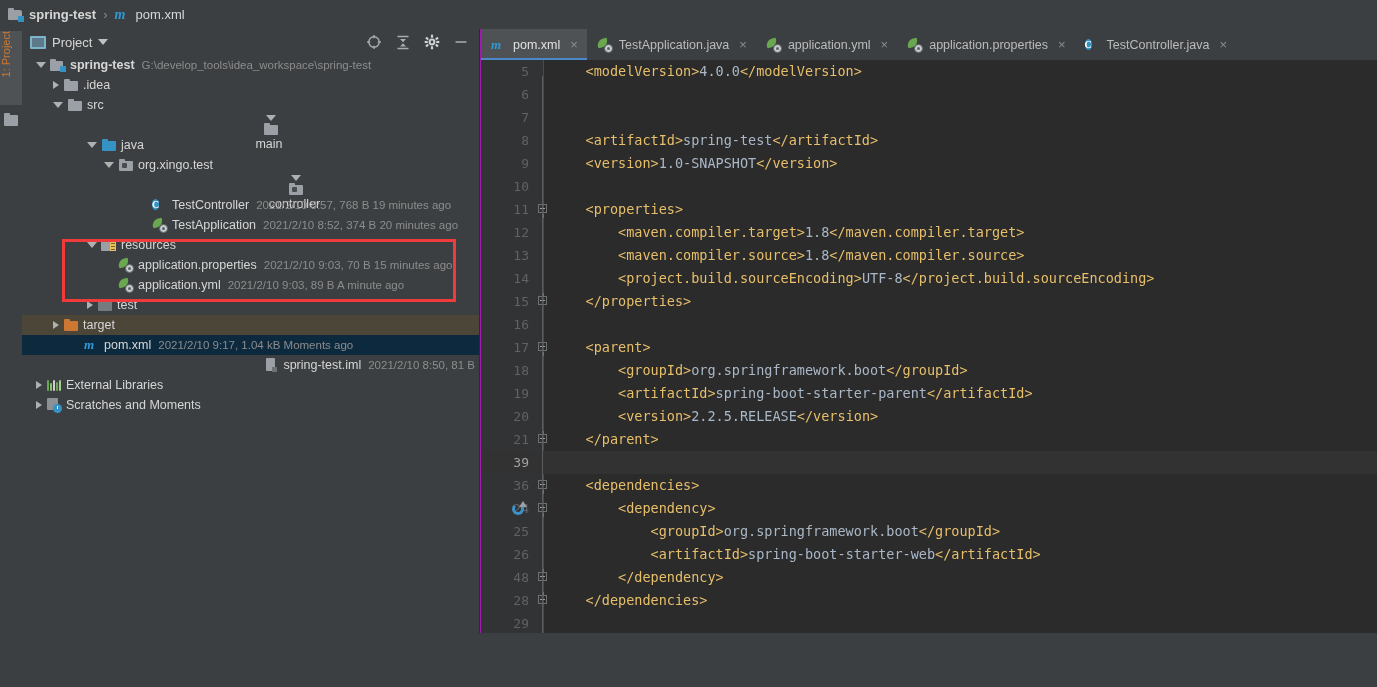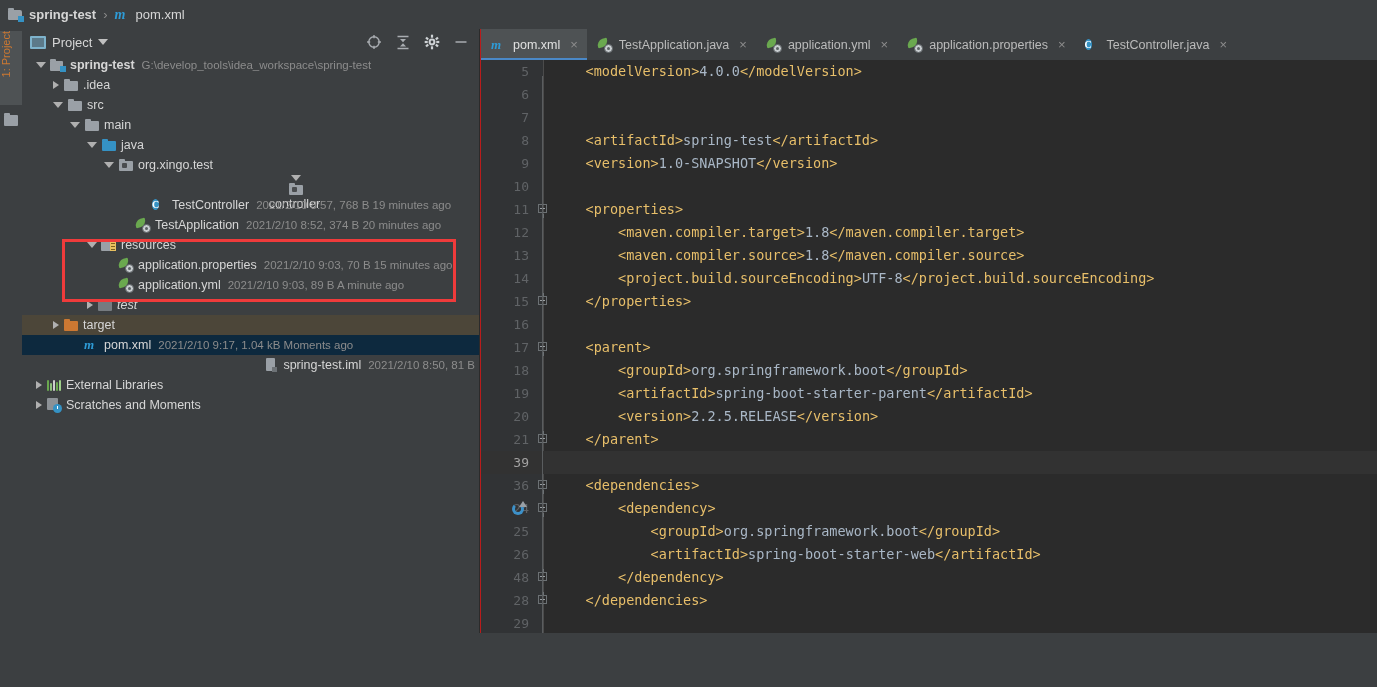--- a/index.html
+++ b/index.html
@@ -6,21 +6,21 @@
     margin: 0; padding: 0;
     background: #3c3f41;
     font-family: "Liberation Sans", sans-serif;
     -webkit-font-smoothing: antialiased;
   }
   #app {
     position: relative;
     width: 1377px;
     height: 633px;
     overflow: hidden;
-    background: #b91c1c;
+    background: #a21caf;
     color: #bbbbbb;
     font-size: 12px;
   }
 
   
   .navbar {
     position: absolute; left: 0; top: 0;
     width: 1377px; height: 29px;
     background: #3c3f41;
     display: flex; align-items: center;
@@ -362,21 +362,21 @@
           <span class="tname">.idea</span>
         </div>
         <div class="trow" style="padding-left: 31px;">
           <span class="arrow down"></span>
           <span class="ticon f-grey">
             <i class="a"></i>
             <i class="b"></i>
           </span>
           <span class="tname">src</span>
         </div>
-        <div class="trow" style="padding-left: 48px;">
+        <div class="trow" style="padding-left: 48px; flex-direction: column;">
           <span class="arrow down"></span>
           <span class="ticon f-grey">
             <i class="a"></i>
             <i class="b"></i>
           </span>
           <span class="tname">main</span>
         </div>
         <div class="trow" style="padding-left: 65px;">
           <span class="arrow down"></span>
           <span class="ticon f-blue">
@@ -402,21 +402,21 @@
             <i class="c"></i>
           </span>
           <span class="tname">controller</span>
         </div>
         <div class="trow" style="padding-left: 116px;">
           <span class="arrow none"></span>
           <span class="ticon"><span class="ic-class">C</span></span>
           <span class="tname">TestController</span>
           <span class="tmeta">2021/2/10 8:57, 768 B 19 minutes ago</span>
         </div>
-        <div class="trow" style="padding-left: 99px;">
+        <div class="trow" style="padding-left: 99px; justify-content: center;">
           <span class="arrow none"></span>
           <span class="ticon ic-spring">
             <i class="leaf"></i>
             <i class="gear"></i>
           </span>
           <span class="tname">TestApplication</span>
           <span class="tmeta">2021/2/10 8:52, 374 B 20 minutes ago</span>
         </div>
         <div class="trow" style="padding-left: 65px;">
           <span class="arrow down"></span>
@@ -438,21 +438,21 @@
         </div>
         <div class="trow" style="padding-left: 82px;">
           <span class="arrow none"></span>
           <span class="ticon ic-spring">
             <i class="leaf"></i>
             <i class="gear"></i>
           </span>
           <span class="tname">application.yml</span>
           <span class="tmeta">2021/2/10 9:03, 89 B A minute ago</span>
         </div>
-        <div class="trow" style="padding-left: 65px; font-style: italic;">
+        <div class="trow" style="padding-left: 65px;">
           <span class="arrow right"></span>
           <span class="ticon f-test">
             <i class="a"></i>
             <i class="b"></i>
           </span>
           <span class="tname">test</span>
         </div>
         <div class="trow hl" style="padding-left: 31px;">
           <span class="arrow right"></span>
           <span class="ticon f-orange">

